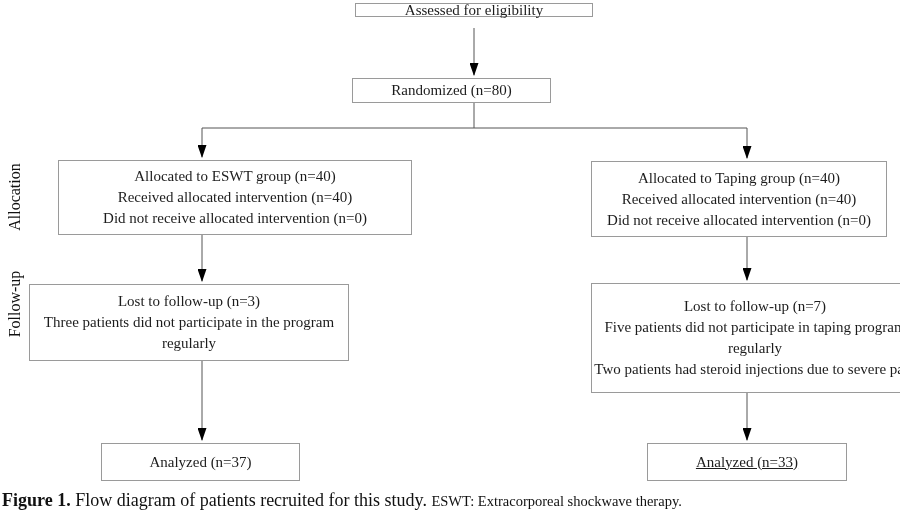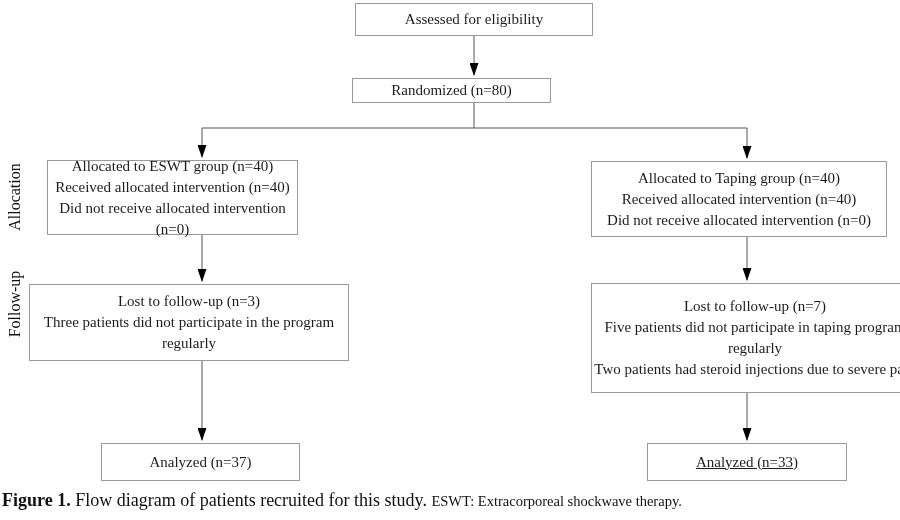--- a/index.html
+++ b/index.html
@@ -19,23 +19,23 @@
     display: flex;
     align-items: center;
     justify-content: center;
     text-align: center;
     box-sizing: border-box;
     font-size: 15px;
     line-height: 1.4;
     white-space: pre-line;
     padding: 1px 2px;
   }
-  .box-assessed   { left: 355px; top: 3px;   width: 238px; height: 33px; }
+  .box-assessed   { left: 355px; top: 3px;   width: 238px; height: 14px; }
   .box-randomized { left: 352px; top: 78px;  width: 199px; height: 25px; }
-  .box-alloc-left { left: 47px;  top: 160px; width: 251px; height: 75px; }
+  .box-alloc-left { left: 58px;  top: 160px; width: 354px; height: 75px; }
   .box-alloc-right{ left: 591px; top: 161px; width: 296px; height: 76px; }
   .box-fu-left    { left: 29px;  top: 284px; width: 320px; height: 77px; }
   .box-fu-right   { left: 591px; top: 283px; width: 328px; height: 110px; }
   .box-an-left    { left: 101px; top: 443px; width: 199px; height: 38px; }
   .box-an-right   { left: 647px; top: 443px; width: 200px; height: 38px; text-decoration: underline; }
 
   .connectors {
     position: absolute;
     left: 0; top: 0;
     width: 900px; height: 520px;

